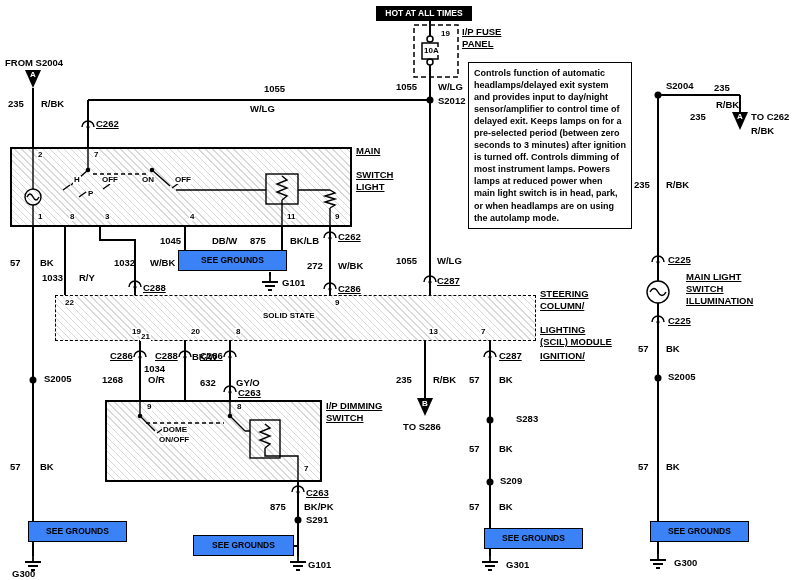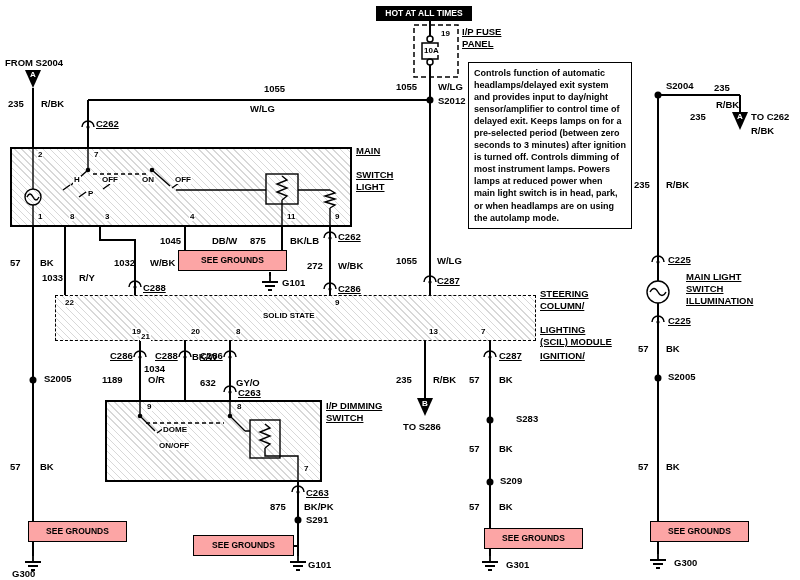--- a/index.html
+++ b/index.html
@@ -6,21 +6,21 @@
   #stage{position:relative;width:800px;height:580px;background:#fff;overflow:hidden;
          font-family:"Liberation Sans",sans-serif;}
   .hatch{position:absolute;border:2px solid #000;
          background:repeating-linear-gradient(45deg,#d8d8d8 0 1px,transparent 1px 5px);}
   .hatch.dashed{border:1.5px dashed #000;}
   svg{position:absolute;left:0;top:0;}
   .lbl{position:absolute;font:bold 9.5px "Liberation Sans",sans-serif;color:#000;
        white-space:nowrap;line-height:1;}
   .bu{text-decoration:underline;}
   .pin{font-size:8px;background:#fff;padding:0 1px;}
-  .box{border:1.5px solid #000;background:#fca5a5;font-size:8.5px;text-align:center;
+  .box{border:1.5px solid #000;background:#3b82f6;font-size:8.5px;text-align:center;
        padding:5px 0;line-height:1;}
   .tri{color:#fff;font-size:8px;background:transparent;}
   .inv{position:absolute;background:#000;color:#fff;font:bold 8.5px "Liberation Sans",sans-serif;
        text-align:center;padding:3px 0;line-height:1;}
   .callout{position:absolute;border:1.5px solid #000;background:#fff;
        font:bold 9px/1.34 "Liberation Sans",sans-serif;padding:4px 5px;color:#000;}
 </style>
 </head>
 <body>
 
@@ -183,32 +183,32 @@
       <div class="lbl pin" style="left: 428px; top: 328px;">13</div>
       <div class="lbl pin" style="left: 480px; top: 328px;">7</div>
       <div class="lbl bu" style="left: 540px; top: 289px;">STEERING</div>
       <div class="lbl bu" style="left: 540px; top: 301px;">COLUMN/</div>
       <div class="lbl bu" style="left: 540px; top: 313px; margin-top: 38px;">IGNITION/</div>
       <div class="lbl bu" style="left: 540px; top: 325px;">LIGHTING</div>
       <div class="lbl bu" style="left: 540px; top: 337px;">(SCIL) MODULE</div>
       <div class="lbl bu" style="left: 110px; top: 351px;">C286</div>
       <div class="lbl bu" style="left: 155px; top: 351px;">C288</div>
       <div class="lbl bu" style="left: 200px; top: 351px;">C286</div>
-      <div class="lbl" style="left: 102px; top: 375px;">1189</div>
+      <div class="lbl" style="left: 102px; top: 375px;">1268</div>
       <div class="lbl" style="left: 148px; top: 375px;">O/R</div>
       <div class="lbl" style="left: 144px; top: 364px;">1034</div>
       <div class="lbl" style="left: 192px; top: 352px;">BK/W</div>
       <div class="lbl" style="left: 200px; top: 378px;">632</div>
       <div class="lbl" style="left: 236px; top: 378px; text-align: center;">GY/O</div>
       <div class="lbl bu" style="left: 238px; top: 388px;">C263</div>
       <div class="lbl pin" style="left: 146px; top: 403px;">9</div>
       <div class="lbl pin" style="left: 236px; top: 403px;">8</div>
       <div class="lbl pin" style="left: 303px; top: 465px;">7</div>
       <div class="lbl pin" style="left: 162px; top: 426px;">DOME</div>
-      <div class="lbl pin" style="left: 158px; top: 436px; margin-top: 6px;">ON/OFF</div>
+      <div class="lbl pin" style="left: 158px; top: 436px;">ON/OFF</div>
       <div class="lbl bu" style="left: 326px; top: 401px;">I/P DIMMING</div>
       <div class="lbl bu" style="left: 326px; top: 413px;">SWITCH</div>
       <div class="lbl bu" style="left: 306px; top: 488px;">C263</div>
       <div class="lbl" style="left: 270px; top: 502px;">875</div>
       <div class="lbl" style="left: 304px; top: 502px;">BK/PK</div>
       <div class="lbl" style="left: 306px; top: 515px;">S291</div>
       <div class="lbl box" style="left: 193px; top: 535px; width: 99px;">SEE GROUNDS</div>
       <div class="lbl" style="left: 308px; top: 560px;">G101</div>
       <div class="lbl" style="left: 396px; top: 375px;">235</div>
       <div class="lbl" style="left: 433px; top: 375px;">R/BK</div>

